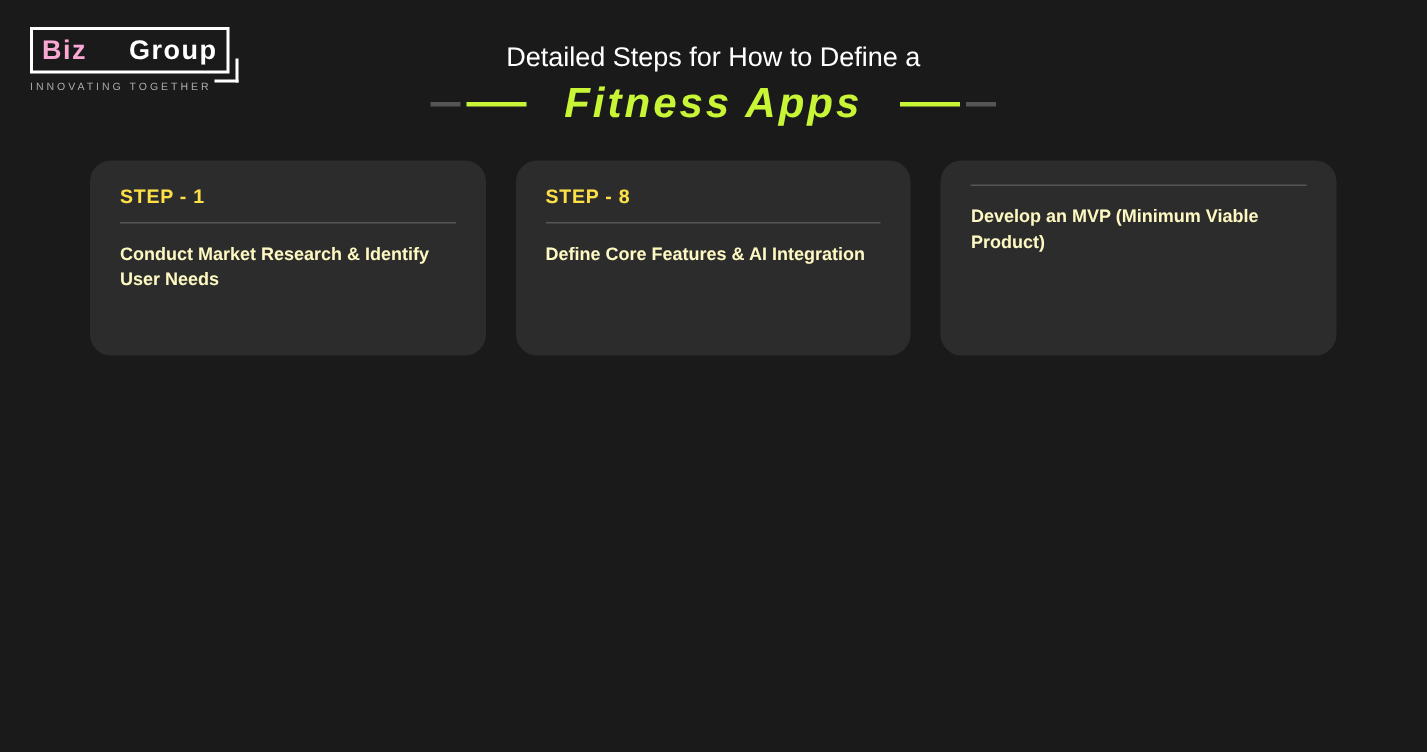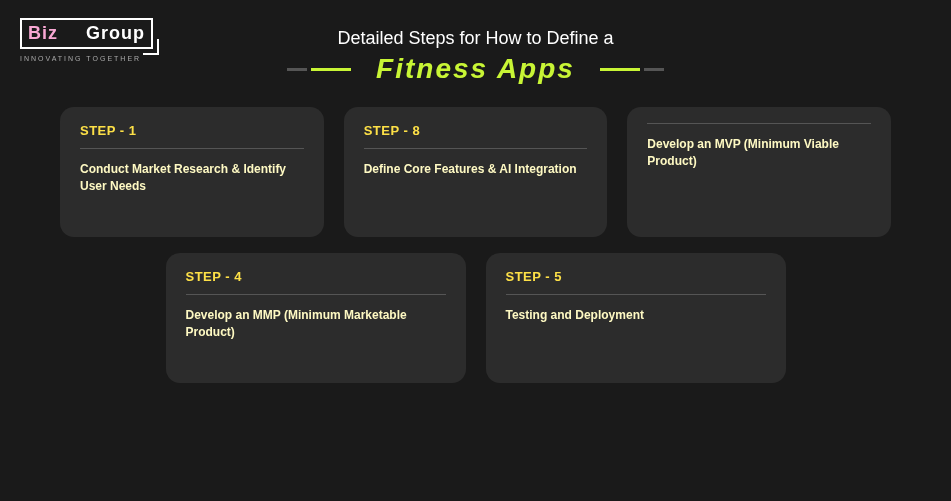--- a/index.html
+++ b/index.html
@@ -197,25 +197,13 @@
       <div class="step-label">STEP - 8</div>
       <div class="step-divider"></div>
       <div class="step-title">Define Core Features &amp; AI Integration</div>
     </div>
     <div class="step-card">
       <div class="step-divider"></div>
       <div class="step-title">Develop an MVP (Minimum Viable Product)</div>
     </div>
   </div>
 
-  <div class="steps-row row2">
-    <div class="step-card">
-      <div class="step-label">STEP - 4</div>
-      <div class="step-divider"></div>
-      <div class="step-title">Develop an MMP (Minimum Marketable Product)</div>
-    </div>
-    <div class="step-card">
-      <div class="step-label">STEP - 5</div>
-      <div class="step-divider"></div>
-      <div class="step-title">Testing and Deployment</div>
-    </div>
-  </div>
 </div>
 
 </body></html>

